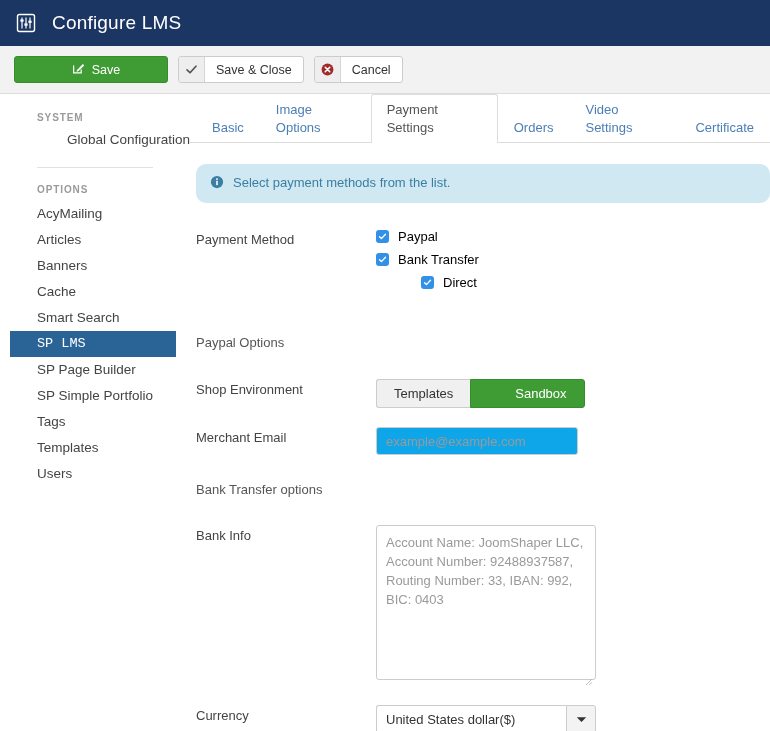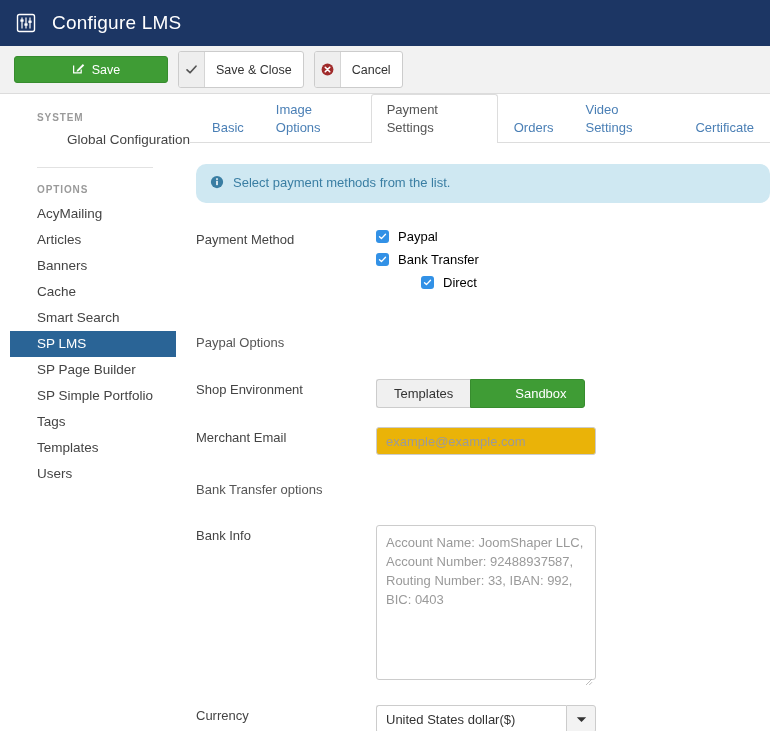--- a/index.html
+++ b/index.html
@@ -46,21 +46,21 @@
     border: 1px solid #378c2e;
     border-radius: 3px;
     color: #fff;
     font-size: 12.5px;
     display: flex; align-items: center; justify-content: center;
     gap: 7px;
     cursor: pointer;
     padding-left: 10px;
   }
   .btn-split {
-    height: 37px;
+    height: 27px;
     background: #fff;
     border: 1px solid #cccccc;
     border-radius: 3px;
     display: flex; align-items: stretch;
     cursor: pointer;
     overflow: hidden;
   }
   .btn-split .ico-cell {
     width: 26px;
     background: #eeeeee;
@@ -97,20 +97,21 @@
     padding: 4px 0 4px 37px;
     line-height: 18px;
     cursor: pointer;
   }
   .side-item.multiline { padding-top: 2px; text-align: right; }
   .side-item.active {
     background: #2a6496;
     color: #fff;
     margin: 0 14px 0 10px;
     padding-left: 27px;
+    font-family: Liberation Mono, monospace;
   }
   .side-divider {
     height: 1px;
     background: #e2e2e2;
     margin: 14px 37px 16px 37px;
   }
 
   
   .main {
     flex: 1;
@@ -207,29 +208,29 @@
   .seg.on {
     background: #3f9c35;
     color: #fff;
     border-color: #378c2e;
     border-top-right-radius: 3px;
     border-bottom-right-radius: 3px;
     padding-left: 44px;
   }
 
   .text-input {
-    width: 220px;
+    width: 202px;
     height: 28px;
     border: 1px solid #cccccc;
     border-radius: 3px;
     padding: 0 9px;
     font-size: 13px;
     color: #333;
     font-family: "Liberation Sans", sans-serif;
-    background: #eab308;
+    background: #0ea5e9;
     outline: none;
   }
   .text-input::placeholder { color: #9a9a9a; }
 
   .textarea {
     width: 220px;
     height: 155px;
     border: 1px solid #cccccc;
     border-radius: 3px;
     padding: 7px 9px;

